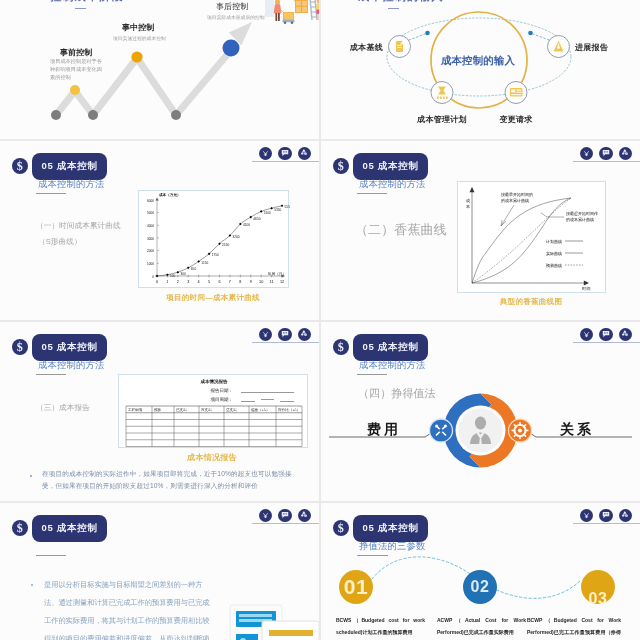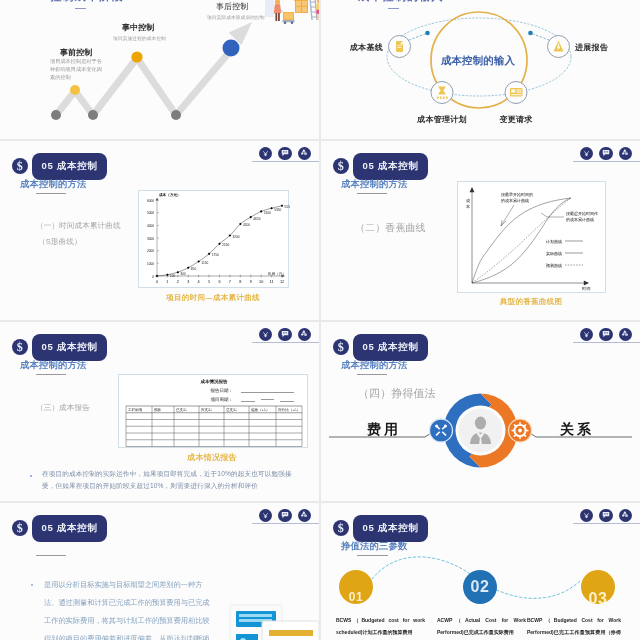--- a/index.html
+++ b/index.html
@@ -16,21 +16,21 @@
   .hdr{position:absolute;left:11.5px;top:11.5px;display:flex;align-items:center;gap:4px;}
   .dollar{width:16.5px;height:16.5px;border-radius:50%;background:#2d3472;color:#e9edf7;
           display:flex;align-items:center;justify-content:center;font-size:12px;font-weight:bold;
           font-family:"Liberation Serif",serif;line-height:1;}
   .pill{height:27px;border-radius:8px;background:#2d3472;color:#eef1f8;font-size:9.5px;font-weight:bold;
         display:flex;align-items:center;padding:0 9.5px;letter-spacing:.7px;white-space:nowrap;}
   .ticons{position:absolute;left:258.5px;top:5.5px;display:flex;gap:6px;align-items:center;}
   .ticon{width:13.5px;height:13.5px;border-radius:50%;background:#2d3472;color:#dfe3f0;display:flex;
          align-items:center;justify-content:center;font-size:7px;line-height:1;}
   .tunder{position:absolute;left:252px;top:20px;width:67px;height:1px;background:#b3bcd4;}
-  .sub{position:absolute;left:20px;top:37px;color:#5a83c0;font-size:9.3px;font-weight:bold;letter-spacing:.2px;white-space:nowrap;}
+  .sub{position:absolute;left:38px;top:37px;color:#5a83c0;font-size:9.3px;font-weight:normal;letter-spacing:.2px;white-space:nowrap;}
   .subline{position:absolute;left:36px;top:51.5px;width:30px;height:1px;background:#999;}
   
   .s1-title{position:absolute;left:87px;top:29px;transform:translateX(-50%);color:#5b6aa8;font-size:11px;font-weight:bold;letter-spacing:1.2px;white-space:nowrap;}
   .s1-tline{position:absolute;left:75px;top:48px;width:11px;height:1.4px;background:#8b97c6;}
   .s1-zig{position:absolute;left:0;top:0;}
   .s1-l1{position:absolute;left:60px;top:87px;color:#2b2b2b;font-size:8px;font-weight:bold;letter-spacing:.1px;white-space:nowrap;}
   .s1-d1{position:absolute;left:50px;top:97px;width:104px;color:#9b9b9b;font-size:10.4px;line-height:16px;text-align:left;transform:scale(.5);transform-origin:0 0;}
   .s1-l2{position:absolute;left:122px;top:62px;color:#2b2b2b;font-size:8px;font-weight:bold;letter-spacing:.1px;white-space:nowrap;}
   .s1-d2{position:absolute;left:113px;top:74px;width:180px;color:#9b9b9b;font-size:9.6px;line-height:16px;text-align:left;transform:scale(.5);transform-origin:0 0;}
   .s1-l3{position:absolute;left:216px;top:41px;color:#2b2b2b;font-size:8px;font-weight:normal;letter-spacing:.1px;white-space:nowrap;}
@@ -44,21 +44,21 @@
   .s2-n0{position:absolute;left:62px;top:82px;transform:translate(-100%,0);color:#2b2b2b;font-size:8px;font-weight:bold;white-space:nowrap;letter-spacing:.3px;}
   .s2-n1{position:absolute;left:254px;top:82px;color:#2b2b2b;font-size:8px;font-weight:bold;white-space:nowrap;letter-spacing:.3px;}
   .s2-n2{position:absolute;left:121px;top:154px;transform:translateX(-50%);color:#2b2b2b;font-size:8px;font-weight:bold;white-space:nowrap;letter-spacing:.3px;text-align:center;}
   .s2-n3{position:absolute;left:195px;top:154px;transform:translateX(-50%);color:#2b2b2b;font-size:8px;font-weight:bold;white-space:nowrap;letter-spacing:.3px;}
   
   .s3-item{position:absolute;left:36px;top:80px;color:#a5a5a5;font-size:7.6px;letter-spacing:.1px;white-space:nowrap;}
   .s3-item2{position:absolute;left:38px;top:96px;color:#a5a5a5;font-size:7.6px;letter-spacing:.1px;white-space:nowrap;}
   .s3-box{position:absolute;left:138px;top:49px;width:151px;height:98px;background:#fff;border:1px solid #cfe0e8;box-sizing:border-box;}
   .s3-cap{position:absolute;left:213px;top:152px;transform:translateX(-50%);color:#e5b84b;font-size:7.5px;font-weight:bold;white-space:nowrap;letter-spacing:.3px;}
   
-  .s4-item{position:absolute;left:34px;top:80px;color:#a5a5a5;font-size:10px;letter-spacing:.1px;white-space:nowrap;}
+  .s4-item{position:absolute;left:34px;top:80px;color:#a5a5a5;font-size:13px;letter-spacing:.1px;white-space:nowrap;}
   .s4-box{position:absolute;left:136px;top:40px;width:149px;height:112px;background:#fff;border:1px solid #cfe0e8;box-sizing:border-box;}
   .s4-cap{position:absolute;left:210px;top:156px;transform:translateX(-50%);color:#e5b84b;font-size:7.5px;font-weight:bold;white-space:nowrap;letter-spacing:.3px;}
 
   .sv{font-size:8px;fill:#111;font-family:"Liberation Sans",sans-serif;}
   
   .s5-item{position:absolute;left:36px;top:81px;color:#a5a5a5;font-size:7.6px;letter-spacing:.1px;white-space:nowrap;}
   .s5-box{position:absolute;left:117.5px;top:52px;width:190px;height:74px;background:#fff;border:1px solid #cfe0e8;box-sizing:border-box;}
   .sv2{font-size:9px;fill:#222;font-family:"Liberation Sans",sans-serif;}
   .s5-cap{position:absolute;left:212px;top:130px;transform:translateX(-50%);color:#e5b84b;font-size:8px;font-weight:bold;white-space:nowrap;letter-spacing:.3px;}
   .s5-bullet-dot{position:absolute;left:30px;top:152.5px;width:2px;height:2px;border-radius:50%;background:#7e9ec9;}
@@ -71,21 +71,21 @@
   
   .sub7{font-size:9.3px;}
   .subline7{width:30px;}
   .s7-bullet-dot{position:absolute;left:31px;top:81px;width:2px;height:2px;border-radius:50%;background:#9aa9bd;}
   .s7-bullet{position:absolute;left:44px;top:73px;width:170px;color:#87a3c0;font-size:7.3px;line-height:18px;letter-spacing:-.1px;}
   .s7-doc{position:absolute;left:229px;top:101px;}
   
   .sub8{font-size:9.3px;}
   .subline8{width:31px;}
   .s8-svg{position:absolute;left:0;top:0;}
-  .s8-n1{position:absolute;left:35px;top:84px;transform:translate(-50%,-50%);color:#fbf0c8;font-size:12px;font-weight:bold;letter-spacing:.5px;margin-top:10px;}
+  .s8-n1{position:absolute;left:35px;top:84px;transform:translate(-50%,-50%);color:#fbf0c8;font-size:21px;font-weight:bold;letter-spacing:.5px;}
   .s8-n2{position:absolute;left:159px;top:84px;transform:translate(-50%,-50%);color:#dbeaf5;font-size:16px;font-weight:bold;letter-spacing:.5px;}
   .s8-n3{position:absolute;left:277px;top:96px;transform:translate(-50%,-50%);color:#fbf0c8;font-size:16px;font-weight:bold;letter-spacing:.5px;}
   .s8-t{position:absolute;top:111px;width:178px;color:#1f1f1f;font-size:10px;line-height:24px;text-align:justify;
         transform:scale(.5);transform-origin:0 0;font-weight:bold;}
   .s8-t1{left:15px;}
   .s8-t2{left:116px;}
   .s8-t3{left:206px;width:188px;}
 </style>
 </head>
 <body>

